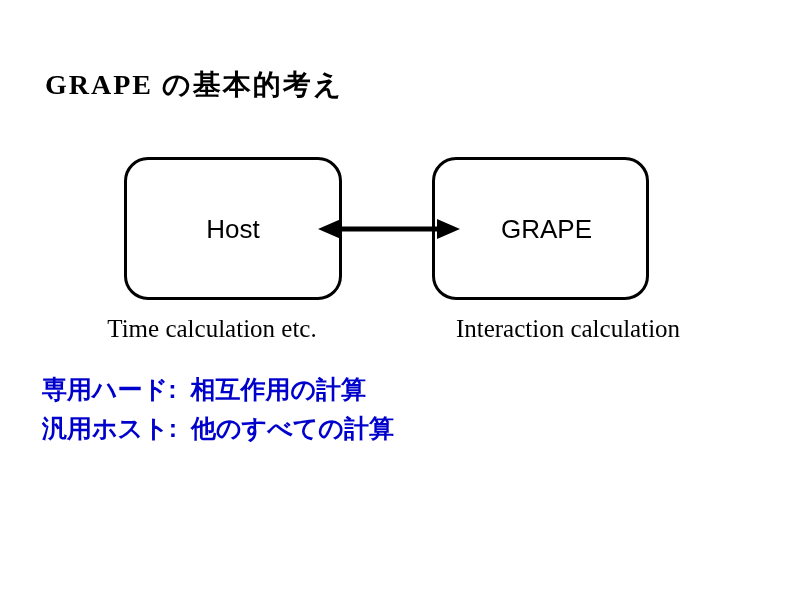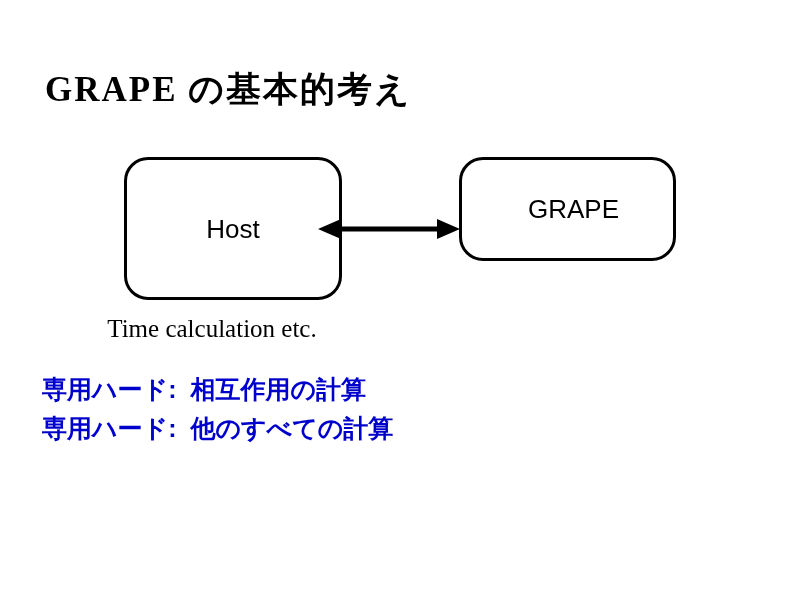--- a/index.html
+++ b/index.html
@@ -15,21 +15,21 @@
     overflow: hidden;
     font-family: "Liberation Serif", serif;
     color: #000000;
   }
   .slide-title {
     position: absolute;
     left: 45px;
     top: 66px;
     font-family: "Liberation Serif", serif;
     font-weight: bold;
-    font-size: 35px;
+    font-size: 28px;
     letter-spacing: 2px;
     color: #000000;
     white-space: nowrap;
   }
   .box {
     position: absolute;
     box-sizing: border-box;
     border: 3px solid #000000;
     border-radius: 24px;
     background: #ffffff;
@@ -43,24 +43,24 @@
     color: #000000;
   }
   .box-host {
     left: 100px;
     top: 157px;
     width: 218px;
     height: 143px;
     margin-left: 24px;
   }
   .box-grape {
-    left: 459px;
+    left: 432px;
     top: 157px;
     width: 217px;
-    height: 104px;
+    height: 143px;
     padding-left: 12px;
   }
   .connector {
     position: absolute;
     left: 316px;
     top: 213px;
   }
   .caption {
     position: absolute;
     top: 315px;
@@ -108,18 +108,19 @@
   </div>
 
   <svg class="connector" width="146" height="32" viewBox="0 0 146 32" aria-hidden="true">
     <line x1="18" y1="16" x2="128" y2="16" stroke="#000000" stroke-width="5"></line>
     <polygon points="2,16 25,6 25,26" fill="#000000"></polygon>
     <polygon points="144,16 121,6 121,26" fill="#000000"></polygon>
   </svg>
 
   <div class="caption caption-host">Time calculation etc.</div>
 
+  <div class="caption caption-grape">Interaction calculation</div>
 
   <div class="note note-1">専用ハード:  相互作用の計算</div>
 
-  <div class="note note-2">専用ハード:  他のすべての計算</div>
+  <div class="note note-2">汎用ホスト:  他のすべての計算</div>
 
 </div>
 
 </body></html>

